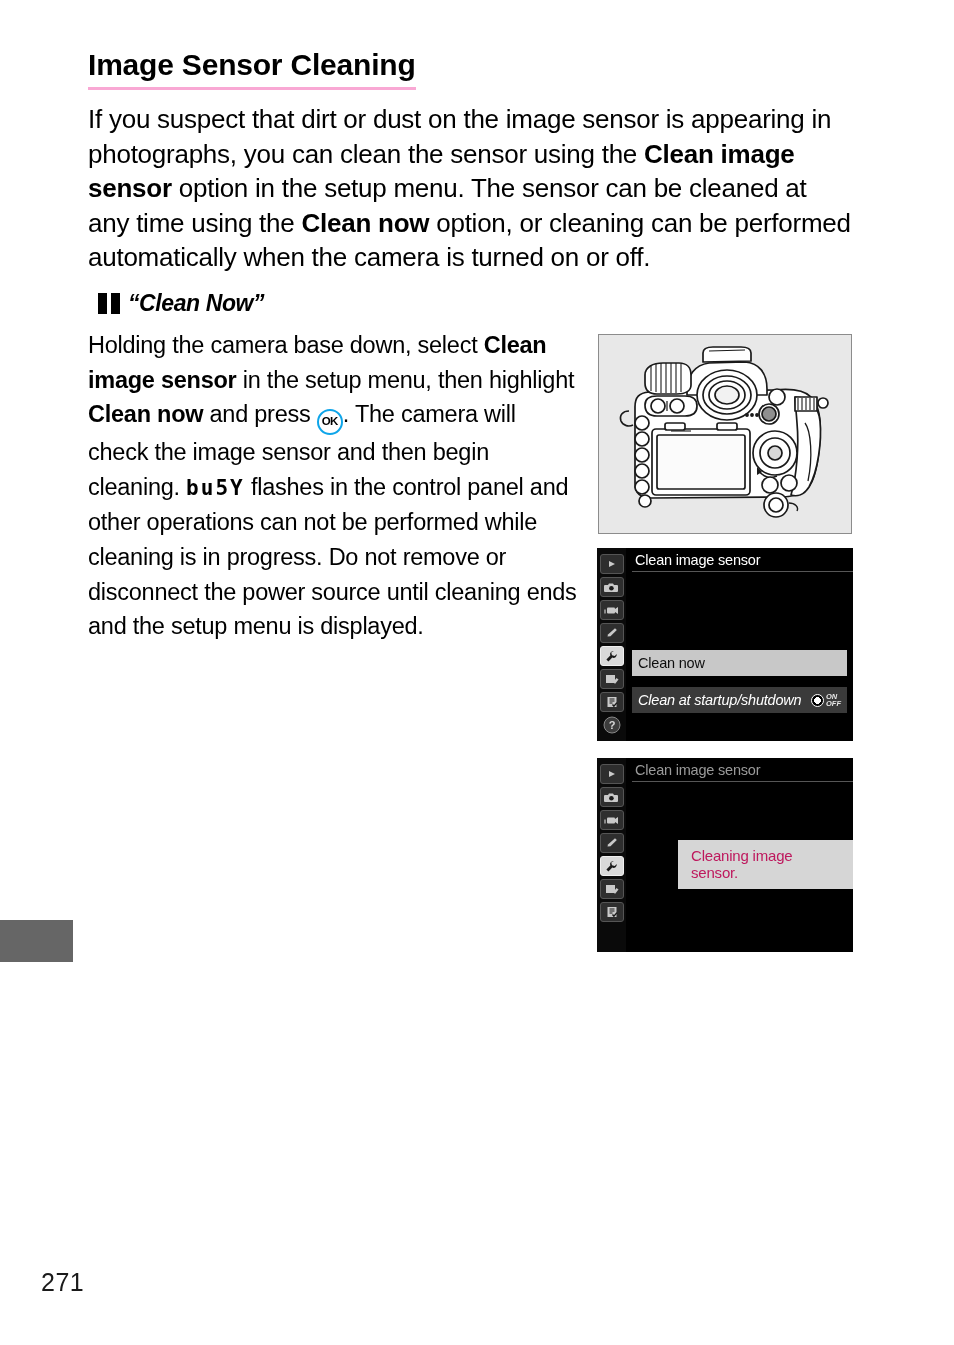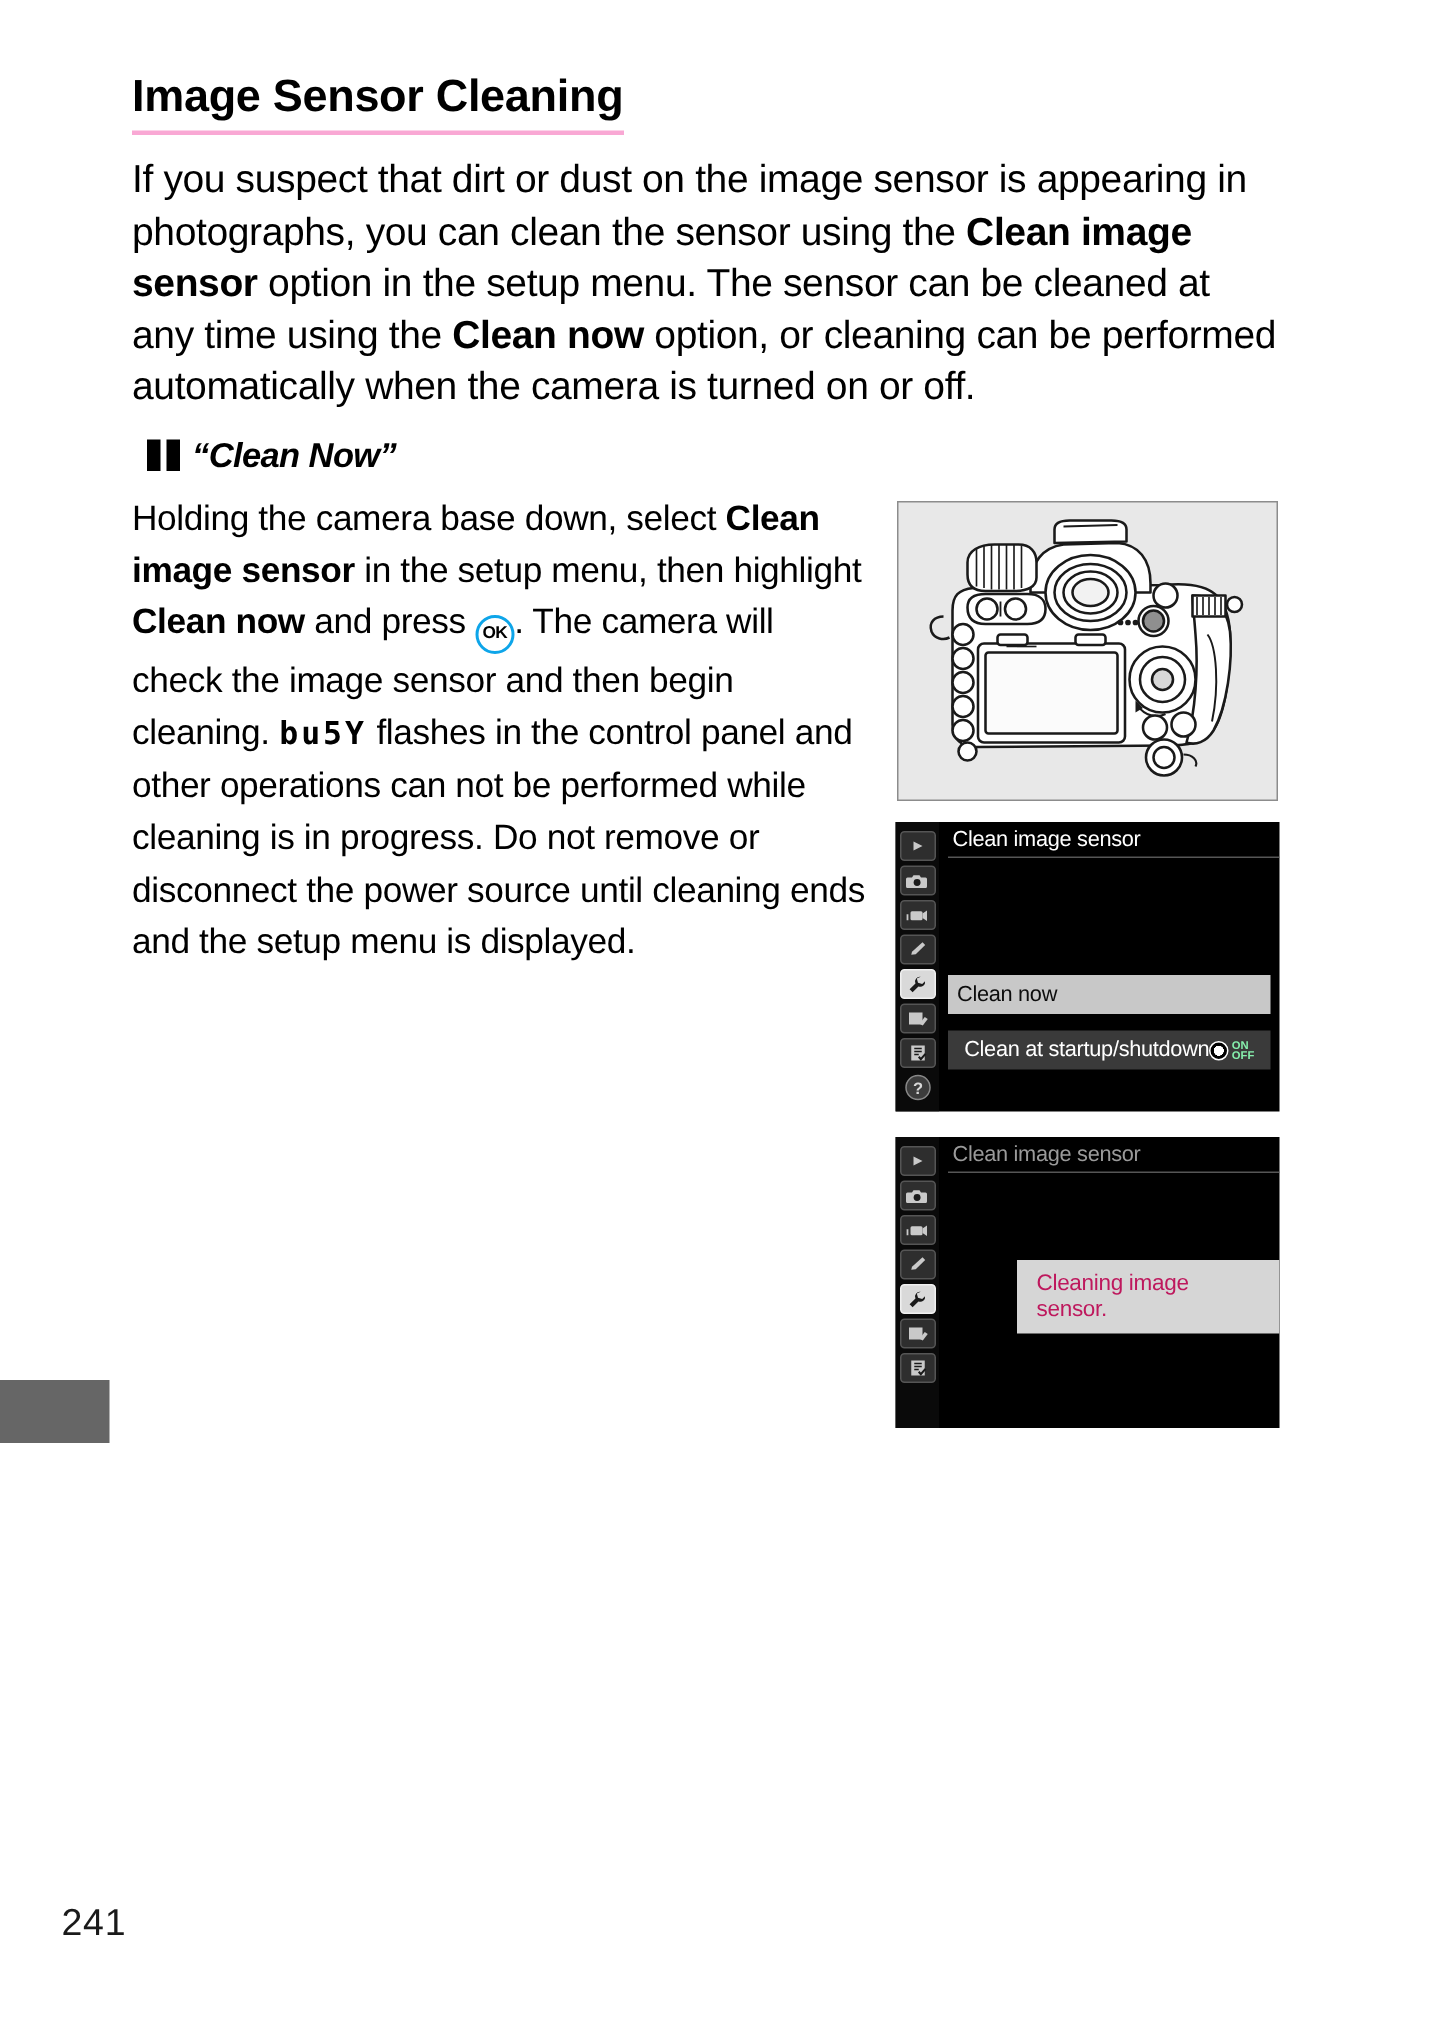--- a/index.html
+++ b/index.html
@@ -229,28 +229,29 @@
   }
   .menu-row.selected {
     background: #c8c8c8;
     color: #0d0d0d;
     top: 78px;
   }
   .menu-row.normal {
     background: #3a3a3a;
     color: #ffffff;
     top: 115px;
-    justify-content: center;
+    justify-content: space-between;
+    font-style: italic;
   }
   .onoff-badge {
     display: inline-flex;
     align-items: center;
     gap: 2px;
     background: transparent;
-    color: #86efac;
+    color: #e5e5e5;
   }
   .onoff-badge .knob {
     width: 13px;
     height: 13px;
     border: 1.5px solid #ffffff;
     border-radius: 50%;
     box-sizing: border-box;
     background: radial-gradient(circle at 50% 50%, #ffffff 0 42%, #000 44% 100%);
   }
   .onoff-badge .stack {
@@ -503,13 +504,13 @@
         </svg>
     </div>
   </div>
   <div class="menu-body">
     <div class="menu-title">Clean image sensor</div>
     <div class="menu-divider"></div>
     <div class="menu-dialog">Cleaning image sensor.</div>
   </div>
 </div>
 
-<div class="page-number">241</div>
+<div class="page-number">271</div>
 
 </body></html>

